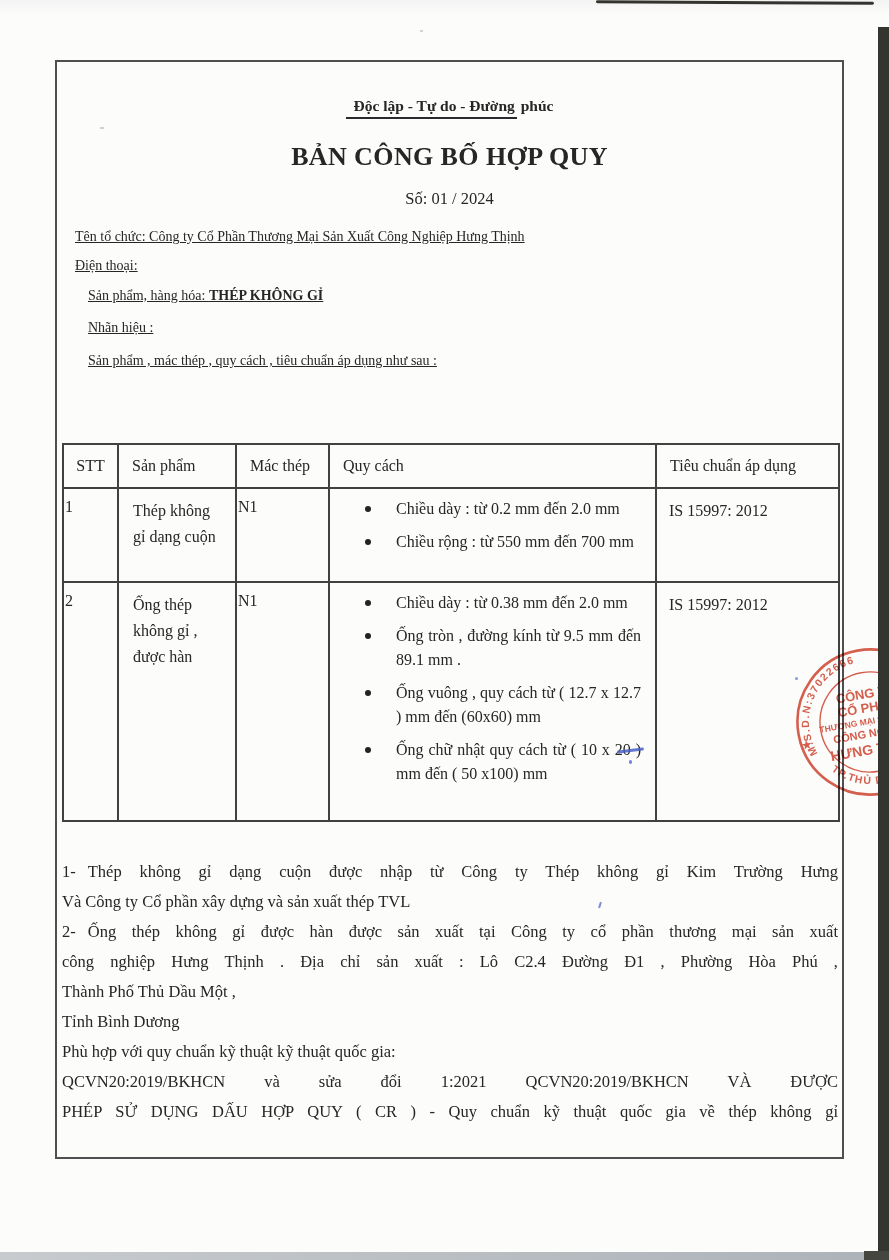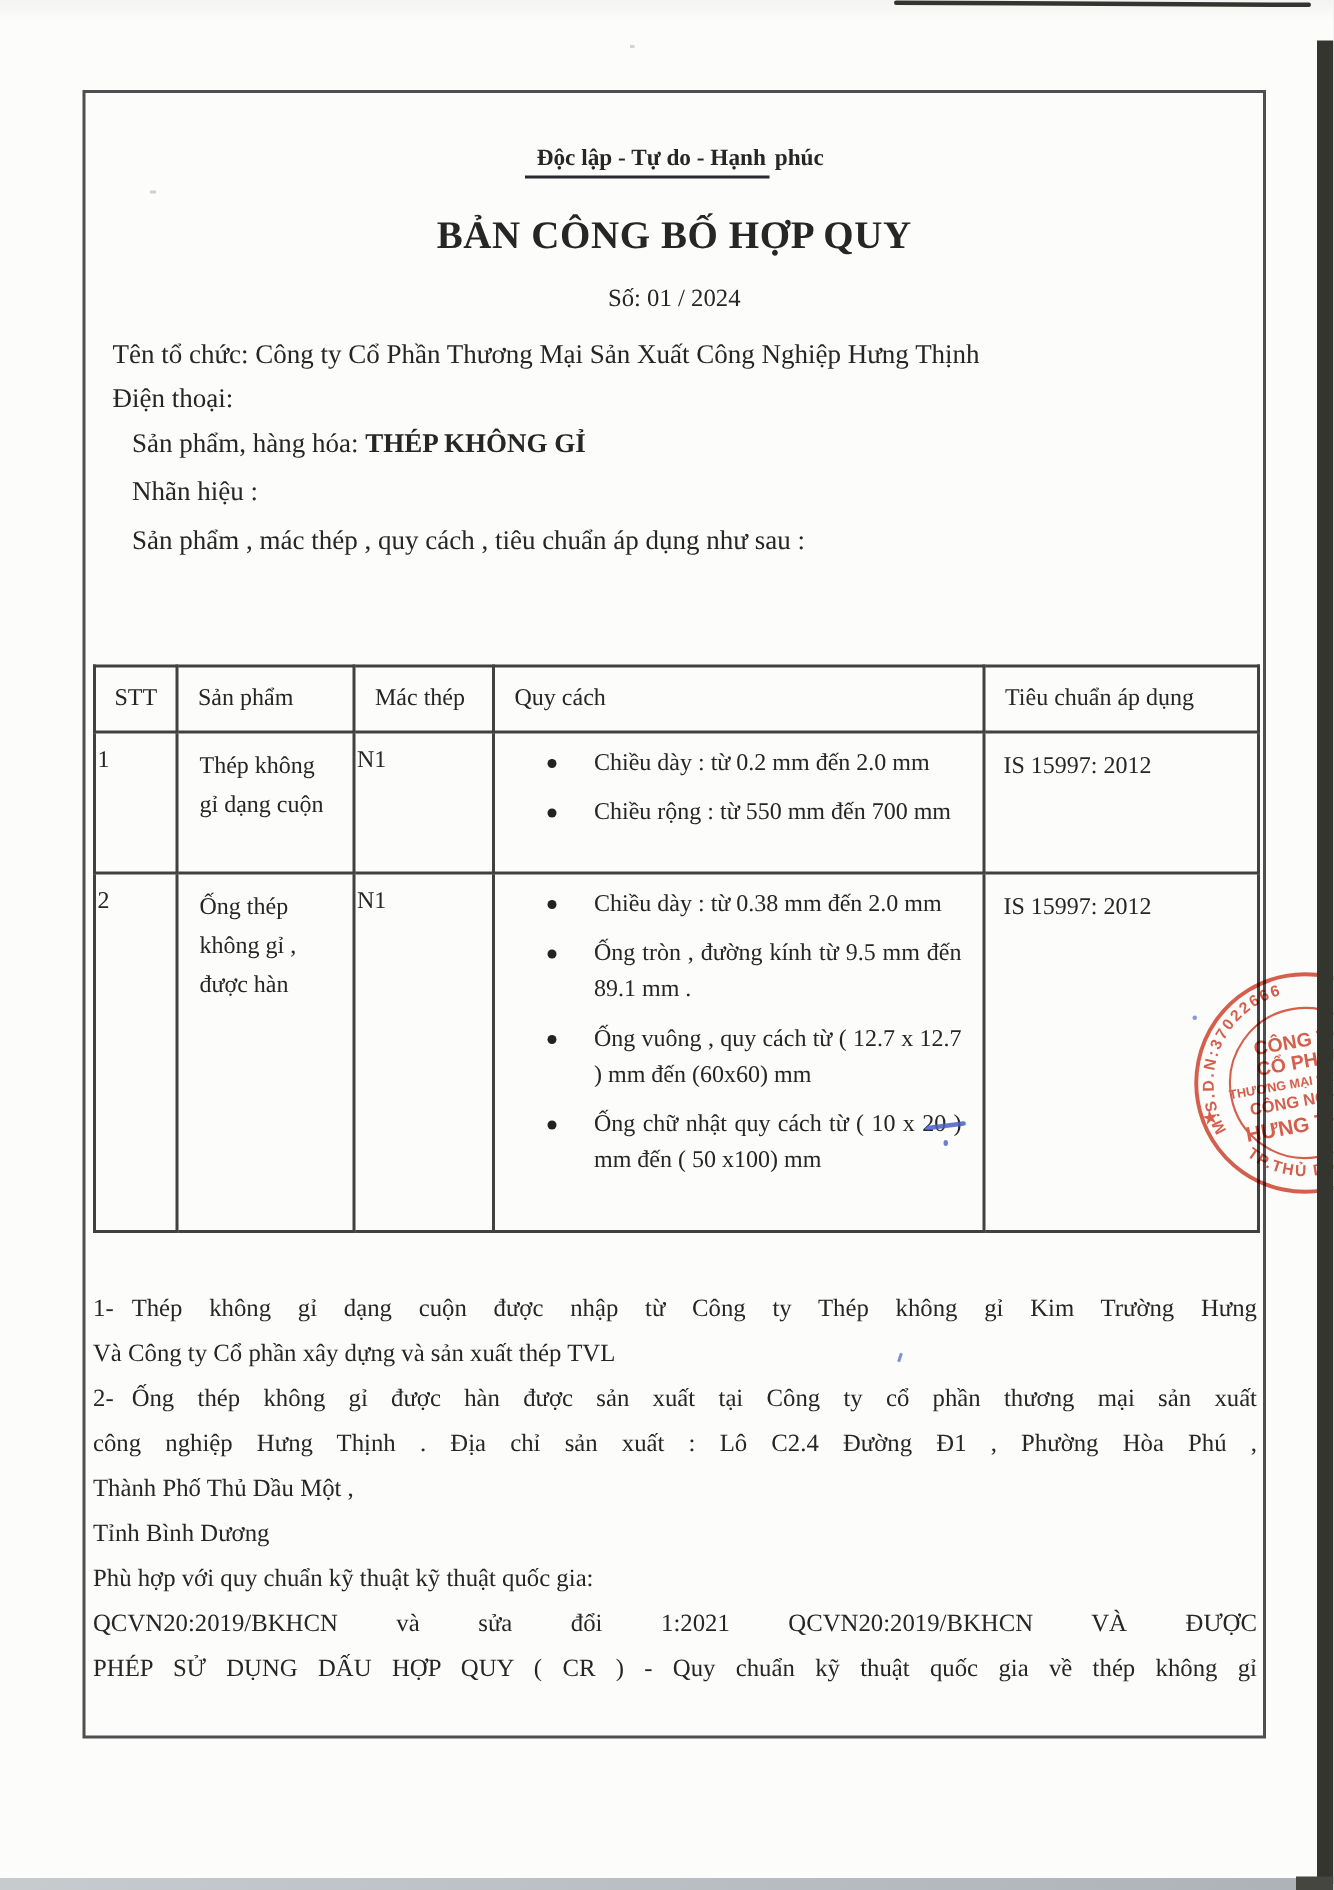--- a/index.html
+++ b/index.html
@@ -31,21 +31,21 @@
   }
   .nat-title{position:absolute;top:8px;left:0;width:100%;text-align:center;
     font-weight:bold;font-size:17px;letter-spacing:.3px;}
   .motto{position:absolute;top:35px;left:0;width:100%;text-align:center;
     font-weight:bold;font-size:15.5px;}
   .motto .u{display:inline-block;border-bottom:2.5px solid #2a2a2e;padding:0 2px 2px 8px;}
   .doc-title{position:absolute;top:80px;left:0;width:100%;text-align:center;
     font-weight:bold;font-size:26px;letter-spacing:.4px;margin:0;}
   .doc-number{position:absolute;top:127px;left:0;width:100%;text-align:center;font-size:16.5px;}
   
-  .info{position:absolute;top:160px;left:18px;width:766px;font-size:18px;line-height:29px;}
+  .info{position:absolute;top:160px;left:18px;width:766px;font-size:14px;line-height:29px;text-decoration:underline;}
   .info p{margin:0;}
   .info .m1{margin-top:1px;}
   .info .m3{margin-top:3px;}
   .info .m4{margin-top:4px;}
   .info .ind{padding-left:13px;}
   
   table.spec{position:absolute;top:381px;left:5px;border-collapse:collapse;table-layout:fixed;
     width:776px;font-size:16px;}
   table.spec th,table.spec td{border:2px solid #414141;vertical-align:top;font-weight:normal;
     text-align:left;box-sizing:border-box;}
@@ -82,21 +82,21 @@
   .stamp text{font-family:"Liberation Sans","DejaVu Sans",sans-serif;font-weight:bold;}
 </style>
 </head>
 <body>
 
 <div class="page">
 
   <div class="frame">
 
 
-    <div class="motto"><span class="u">Độc lập - Tự do - Hạnh</span><span> phúc</span></div>
+    <div class="motto"><span class="u">Độc lập - Tự do - Đường</span><span> phúc</span></div>
 
     <h1 class="doc-title">BẢN CÔNG BỐ HỢP QUY</h1>
 
     <div class="doc-number">Số: 01 / 2024</div>
 
     <div class="info">
       <p>Tên tổ chức: Công ty Cổ Phần Thương Mại Sản Xuất Công Nghiệp Hưng Thịnh</p>
       <p>Điện thoại:</p>
       <p class="m1 ind"><span>Sản phẩm, hàng hóa: </span><b>THÉP KHÔNG GỈ</b></p>
       <p class="m3 ind">Nhãn hiệu :</p>

